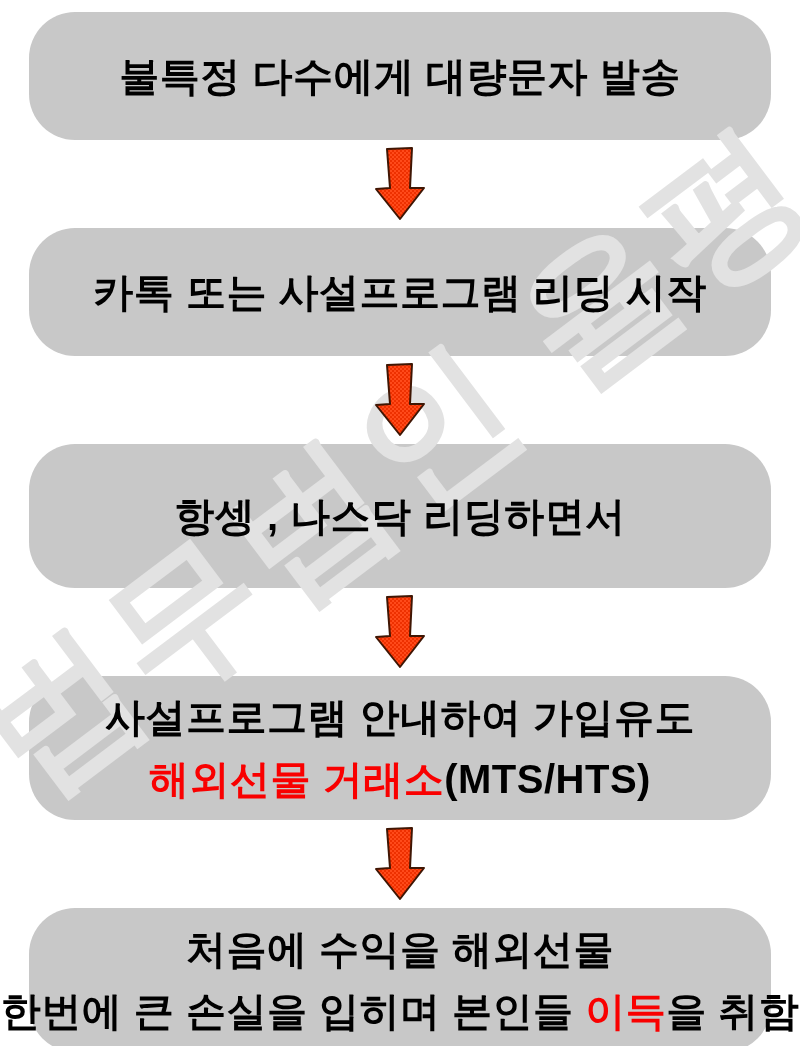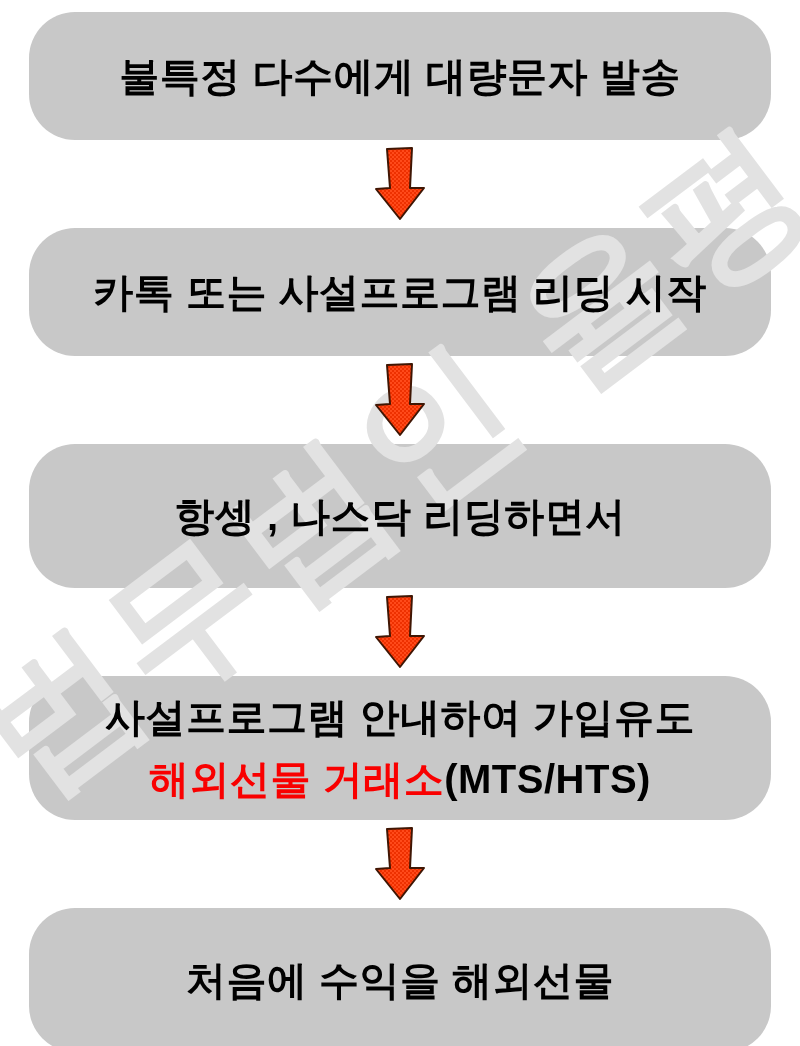--- a/index.html
+++ b/index.html
@@ -118,15 +118,16 @@
             <pattern id="chk4" width="4" height="4" patternUnits="userSpaceOnUse">
               <rect width="4" height="4" fill="#ff4a1a"></rect>
               <rect width="2" height="2" fill="#ee3000"></rect>
               <rect x="2" y="2" width="2" height="2" fill="#ee3000"></rect>
             </pattern>
           </defs>
           <polygon points="15,3 40,2 38,42 52,42 28,73 4,43 18,42" fill="url(#chk4)" stroke="#3f1604" stroke-width="2" stroke-linejoin="round"></polygon>
         </svg></div>
       <div class="box lines2">
         <div class="line"><span class="seg black">처음에 수익을 해외선물</span></div>
+        <div class="line"><span class="seg black">한번에 큰 손실을 입히며 본인들 </span><span class="seg red">이득</span><span class="seg black">을 취함</span></div>
       </div>
     </div>
 </div>
 
 </body></html>

